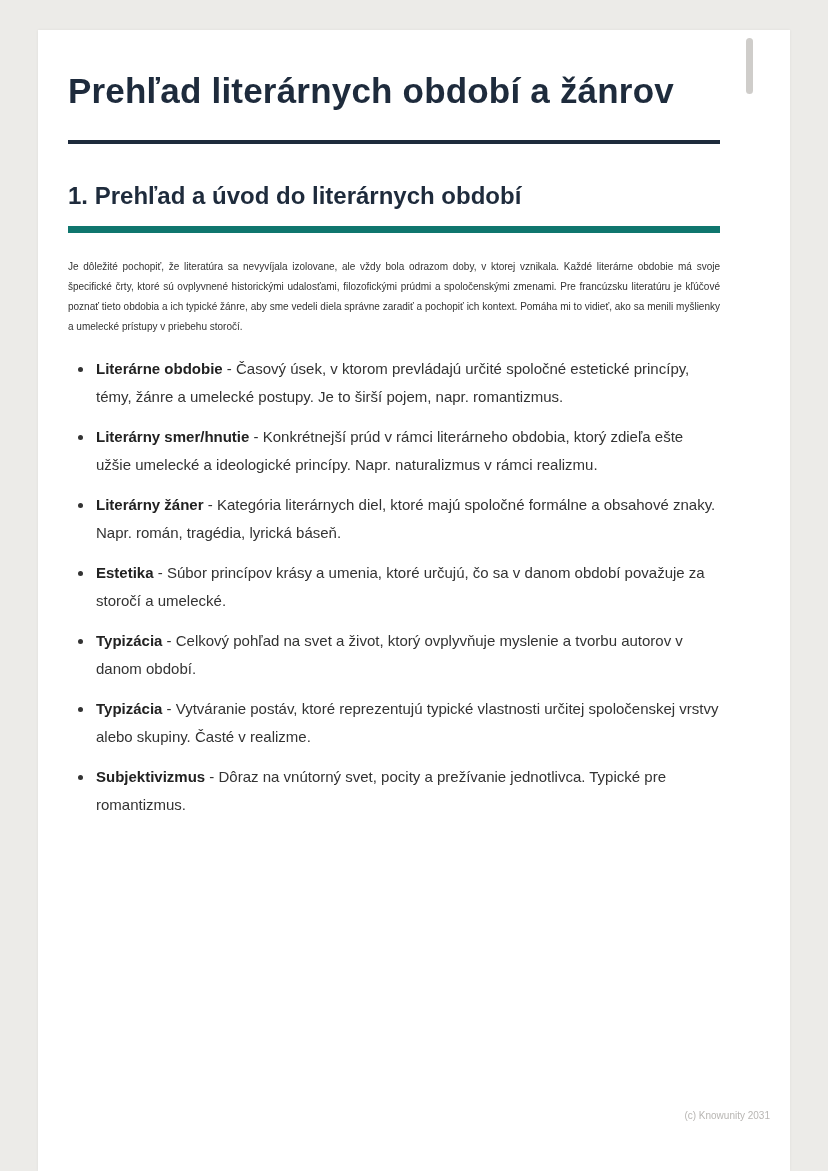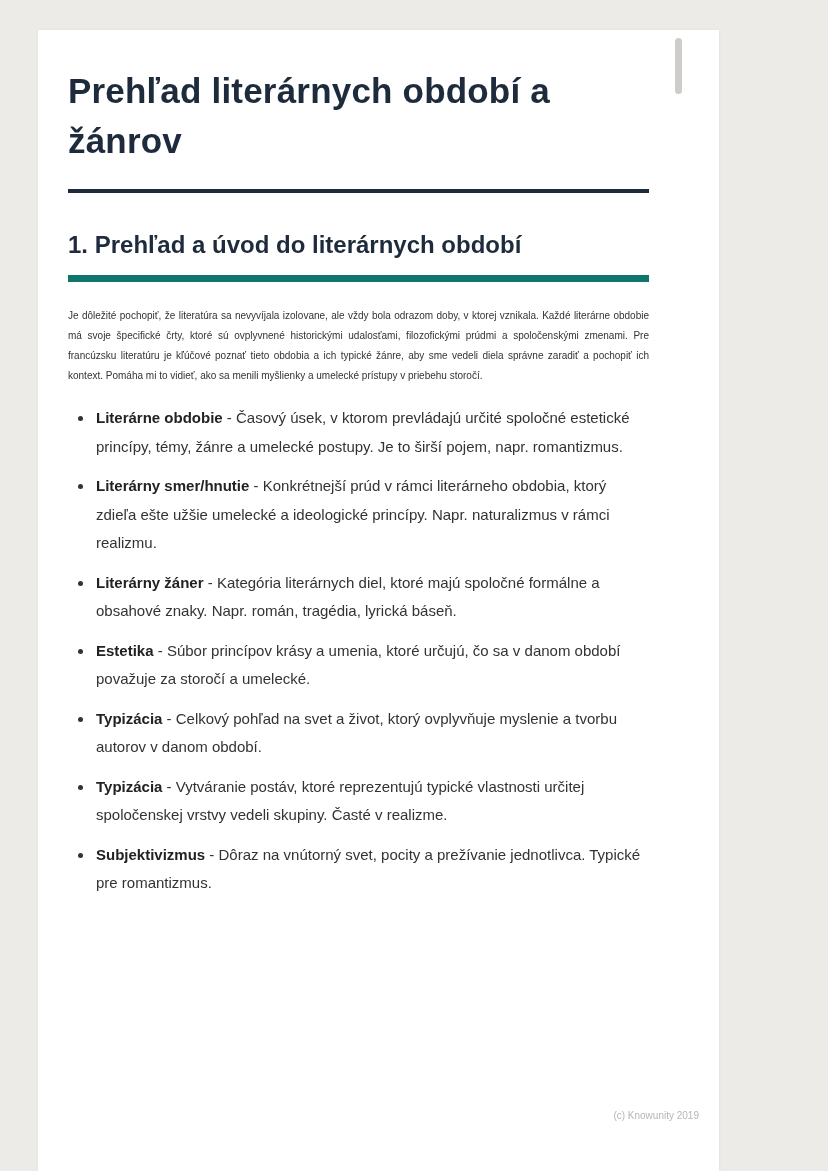--- a/index.html
+++ b/index.html
@@ -14,21 +14,21 @@
   .canvas {
     position: relative;
     width: 828px;
     height: 1171px;
     overflow: hidden;
   }
   .page {
     position: absolute;
     left: 38px;
     top: 30px;
-    width: 681px;
+    width: 752px;
     height: 1141px;
     background: #ffffff;
     box-shadow: 0 0 3px rgba(0,0,0,0.06);
   }
   .content {
     position: relative;
     padding: 36px 70px 0 30px;
   }
   .doc-title {
     margin: 0;
@@ -128,25 +128,25 @@
         <li>
           <span class="term">Literárny žáner</span><span> - Kategória literárnych diel, ktoré majú spoločné formálne a obsahové znaky. Napr. román, tragédia, lyrická báseň.</span>
         </li>
         <li>
           <span class="term">Estetika</span><span> - Súbor princípov krásy a umenia, ktoré určujú, čo sa v danom období považuje za storočí a umelecké.</span>
         </li>
         <li>
           <span class="term">Typizácia</span><span> - Celkový pohľad na svet a život, ktorý ovplyvňuje myslenie a tvorbu autorov v danom období.</span>
         </li>
         <li>
-          <span class="term">Typizácia</span><span> - Vytváranie postáv, ktoré reprezentujú typické vlastnosti určitej spoločenskej vrstvy vedeli skupiny. Časté v realizme.</span>
+          <span class="term">Typizácia</span><span> - Vytváranie postáv, ktoré reprezentujú typické vlastnosti určitej spoločenskej vrstvy alebo skupiny. Časté v realizme.</span>
         </li>
         <li>
           <span class="term">Subjektivizmus</span><span> - Dôraz na vnútorný svet, pocity a prežívanie jednotlivca. Typické pre romantizmus.</span>
         </li>
       </ul>
 
     </div>
 
-    <div class="page-footer">(c) Knowunity 2019</div>
+    <div class="page-footer">(c) Knowunity 2031</div>
 
   </div>
 </div>
 
 </body></html>

